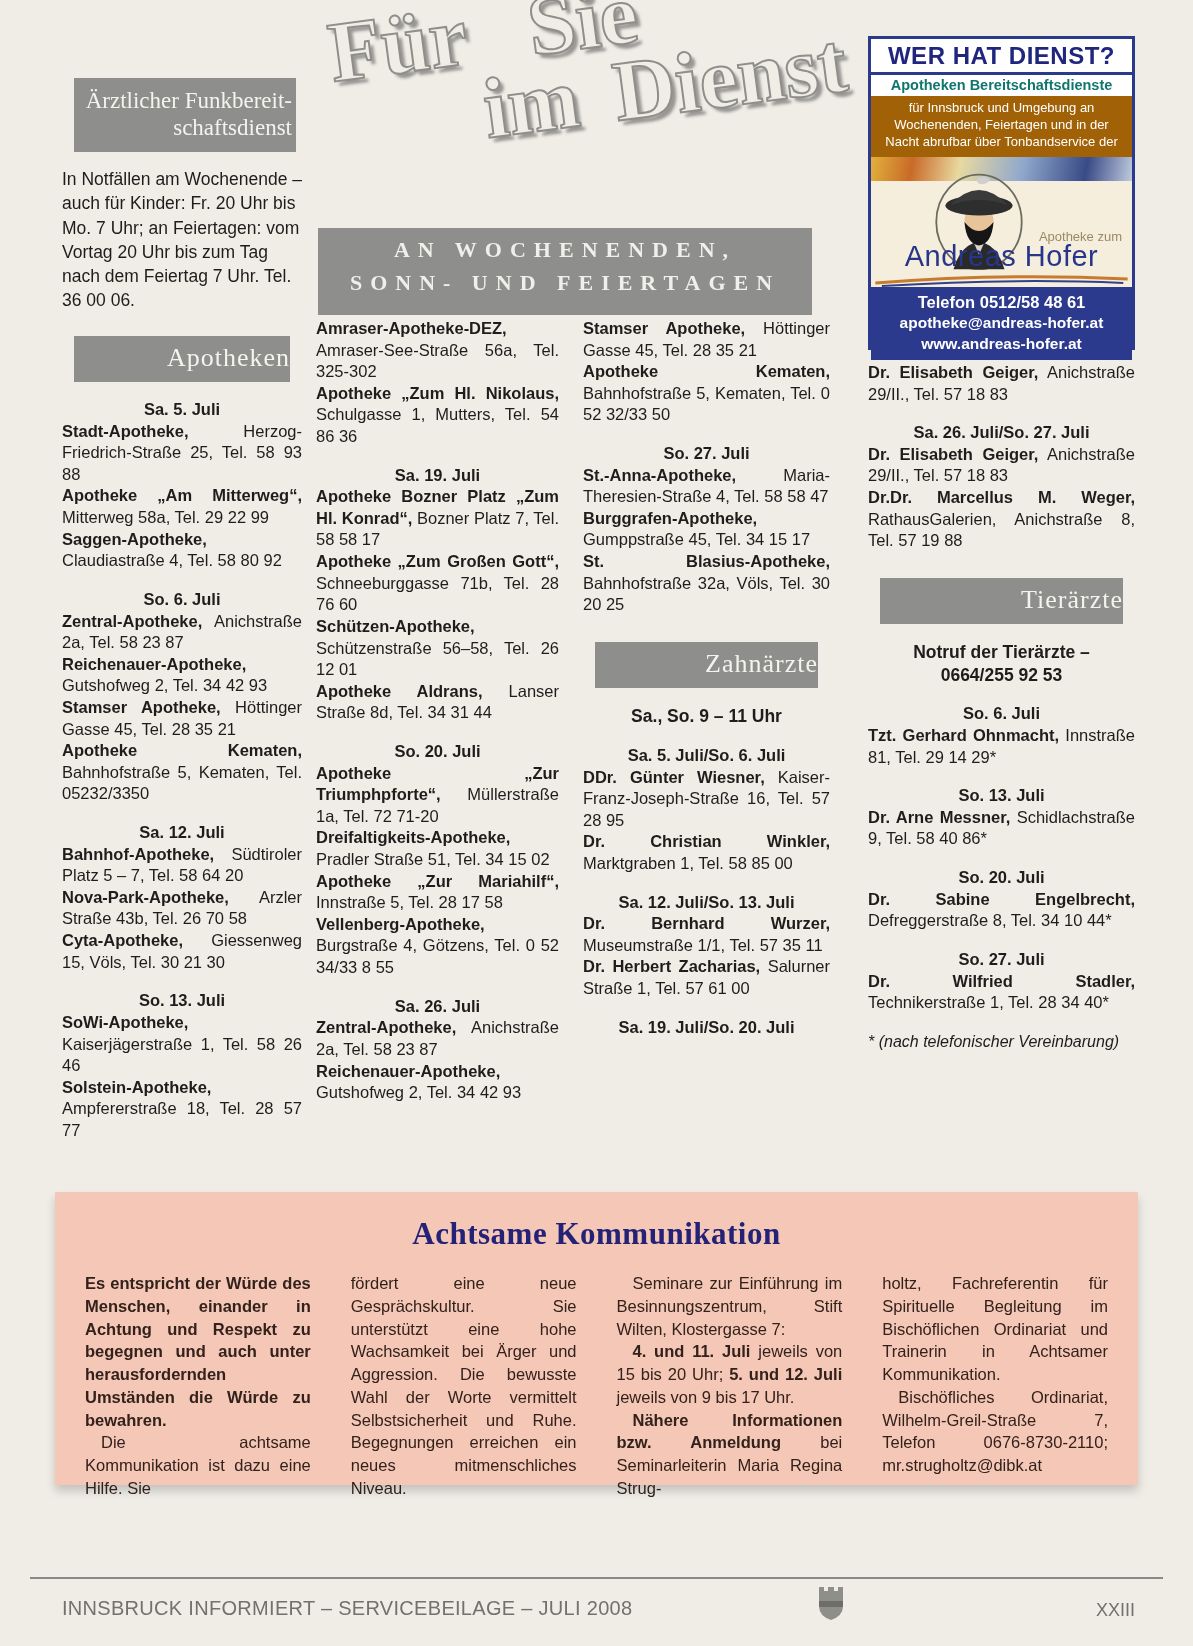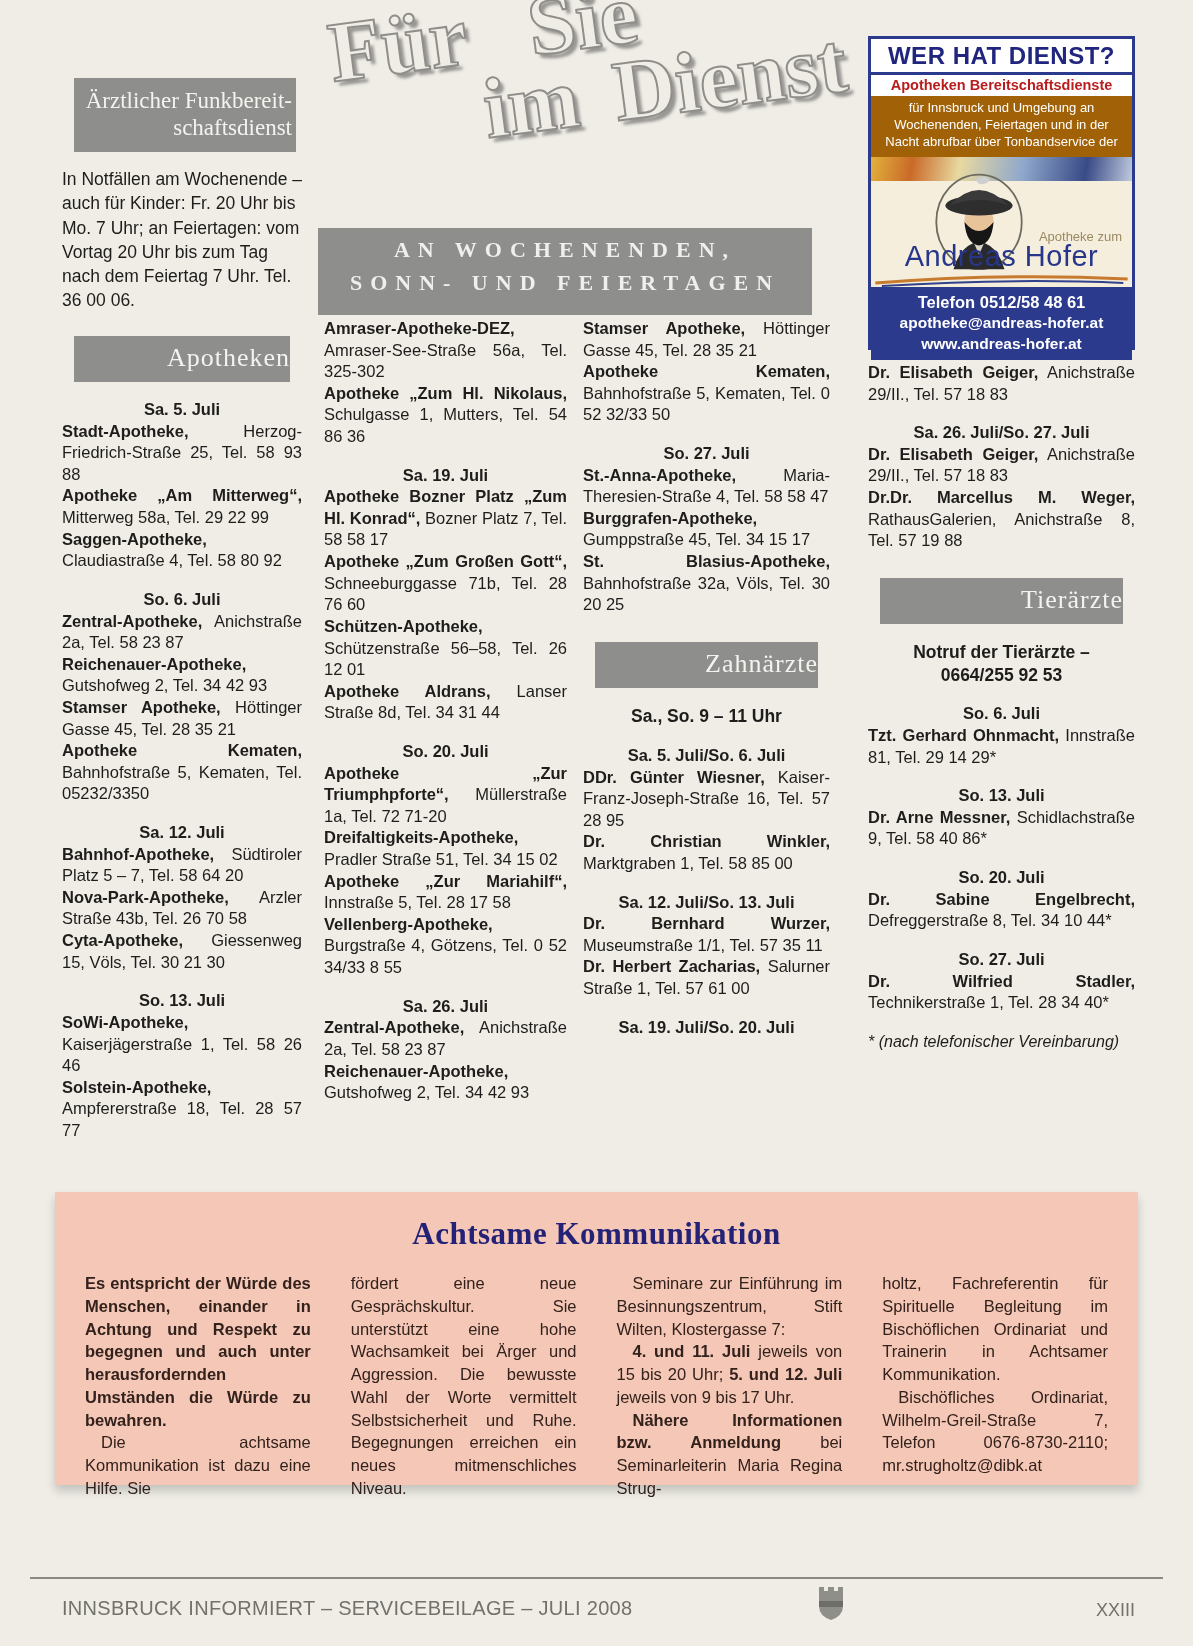--- a/index.html
+++ b/index.html
@@ -45,40 +45,40 @@
     font-size:22px; letter-spacing:8px; line-height:1.5; padding:5px 0 16px;
   }
 
   
   #ad {
     position:absolute; left:868px; top:36px; width:267px; height:314px;
     border:3px solid #2c3a8e; background:#fff; text-align:center; z-index:2;
   }
   #ad .ad-head { color:#20257d; font-weight:bold; font-size:24px; padding:3px 0 2px; letter-spacing:0.5px; }
   #ad .ad-rule { height:3px; background:#2c3a8e; }
-  #ad .ad-sub { color:#b91c1c; font-weight:bold; font-size:14.5px; padding:2px 12px 3px; }
+  #ad .ad-sub { color:#0f766e; font-weight:bold; font-size:14.5px; padding:2px 12px 3px; }
   #ad .ad-body { background:#a16207; color:#fff; font-weight:normal; font-size:13px; line-height:1.3; padding:4px 8px 6px; }
   #ad .ad-art { position:relative; height:130px; background:#f6eedd; overflow:hidden; }
   #ad .ad-sky {
     position:absolute; top:0; left:0; right:0; height:24px;
     background:linear-gradient(100deg,#e2b13c 0%,#c96a28 16%,#e8d9a0 34%,#8fa8cc 58%,#394a86 82%,#c0cade 100%);
   }
   #ad .ad-portrait { position:absolute; left:62px; top:14px; }
   #ad .ad-brand-small { position:absolute; right:10px; top:72px; color:#9a8a63; font-size:13px; }
   #ad .ad-brand { position:absolute; bottom:14px; left:0; width:100%; color:#27368a; font-size:29px; letter-spacing:0.5px; }
   #ad .ad-swoosh { position:absolute; bottom:0; left:0; width:100%; height:16px; }
   #ad .ad-foot { background:#2c3a8e; color:#fff; font-weight:bold; padding:5px 2px 6px; }
   #ad .ad-foot div { line-height:1.32; }
   #ad .ad-phone { font-size:16.5px; }
   #ad .ad-mail, #ad .ad-web { font-size:15.5px; }
 
   
   .col { position:absolute; font-size:16.5px; line-height:1.31; }
   #col1 { left:62px;  top:336px; width:240px; }
-  #col2 { left:324px; top:318px; width:243px; }
+  #col2 { left:316px; top:318px; width:243px; }
   #col3 { left:583px; top:318px; width:247px; }
   #col4 { left:868px; top:362px; width:267px; }
   .date { font-weight:bold; text-align:center; margin:17px 0 0; }
   .entry { margin:0; text-align:justify; }
   .hours { font-weight:bold; text-align:center; font-size:17.5px; margin:17px 0 0; }
   .notruf { font-weight:bold; text-align:center; font-size:17.5px; margin:17px 8px 0; line-height:1.3; }
   .footnote { font-style:italic; margin:18px 0 0; font-size:16px; text-align:justify; }
 
   
   #pink {

